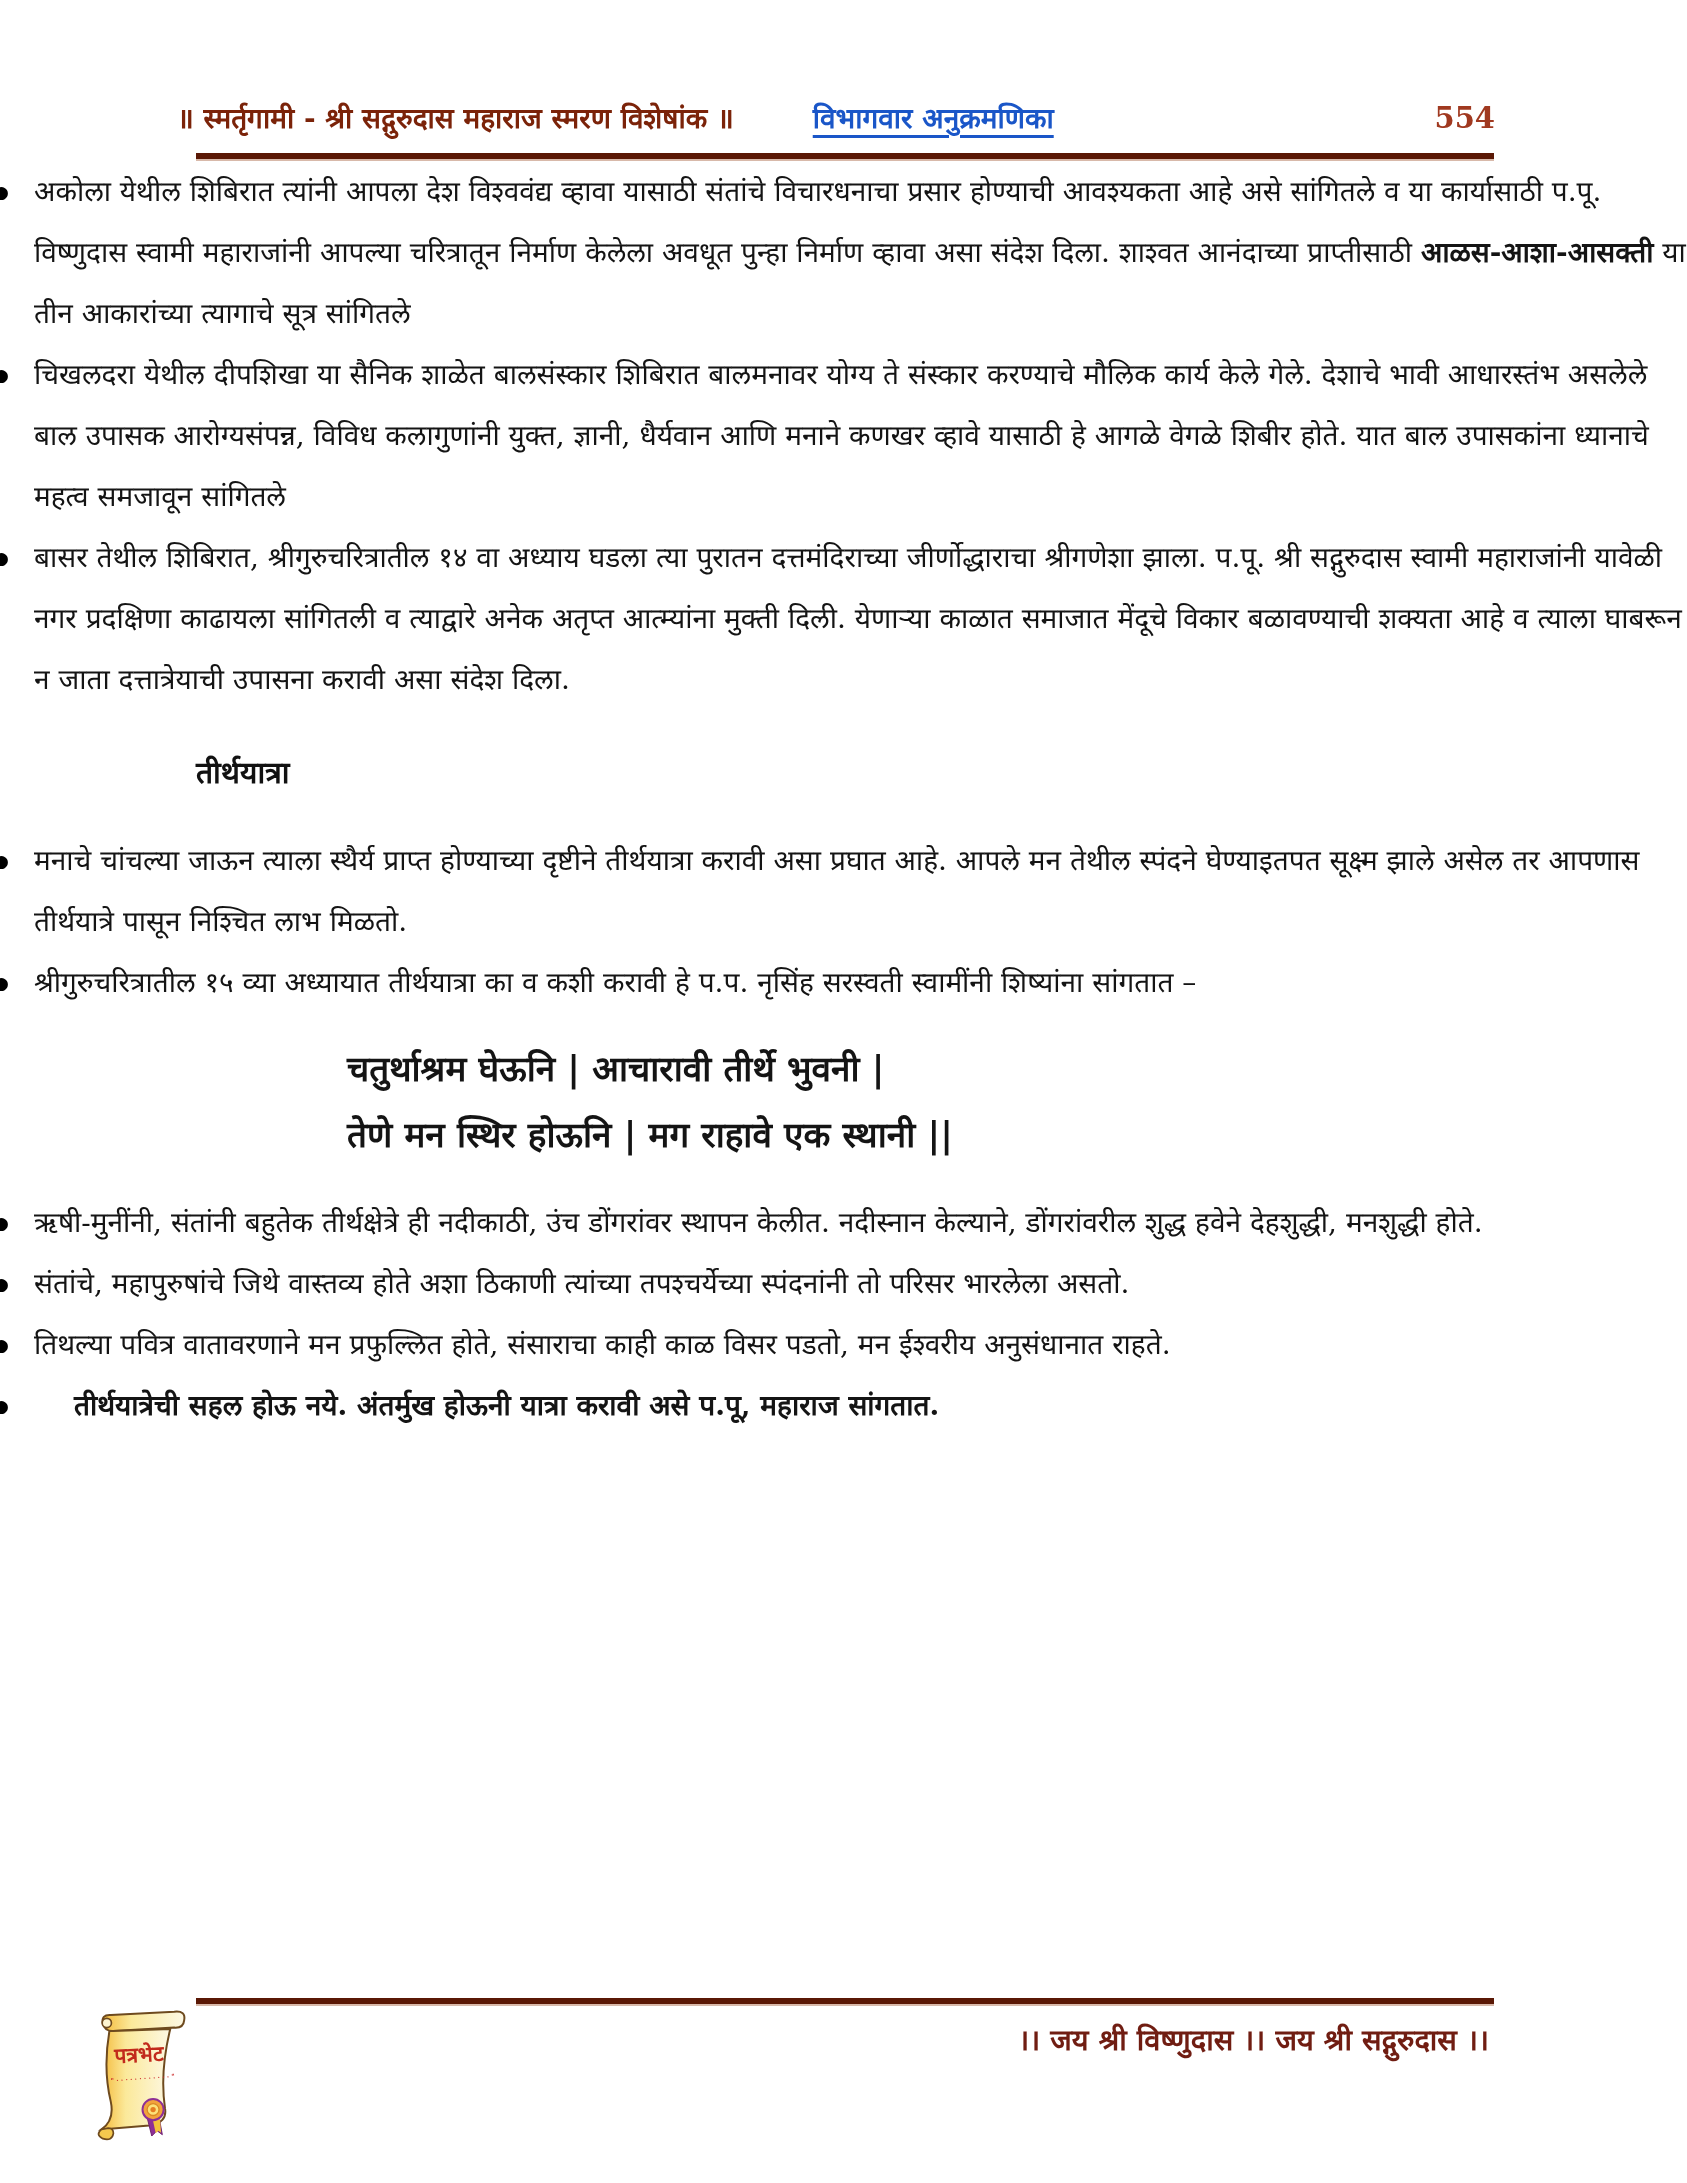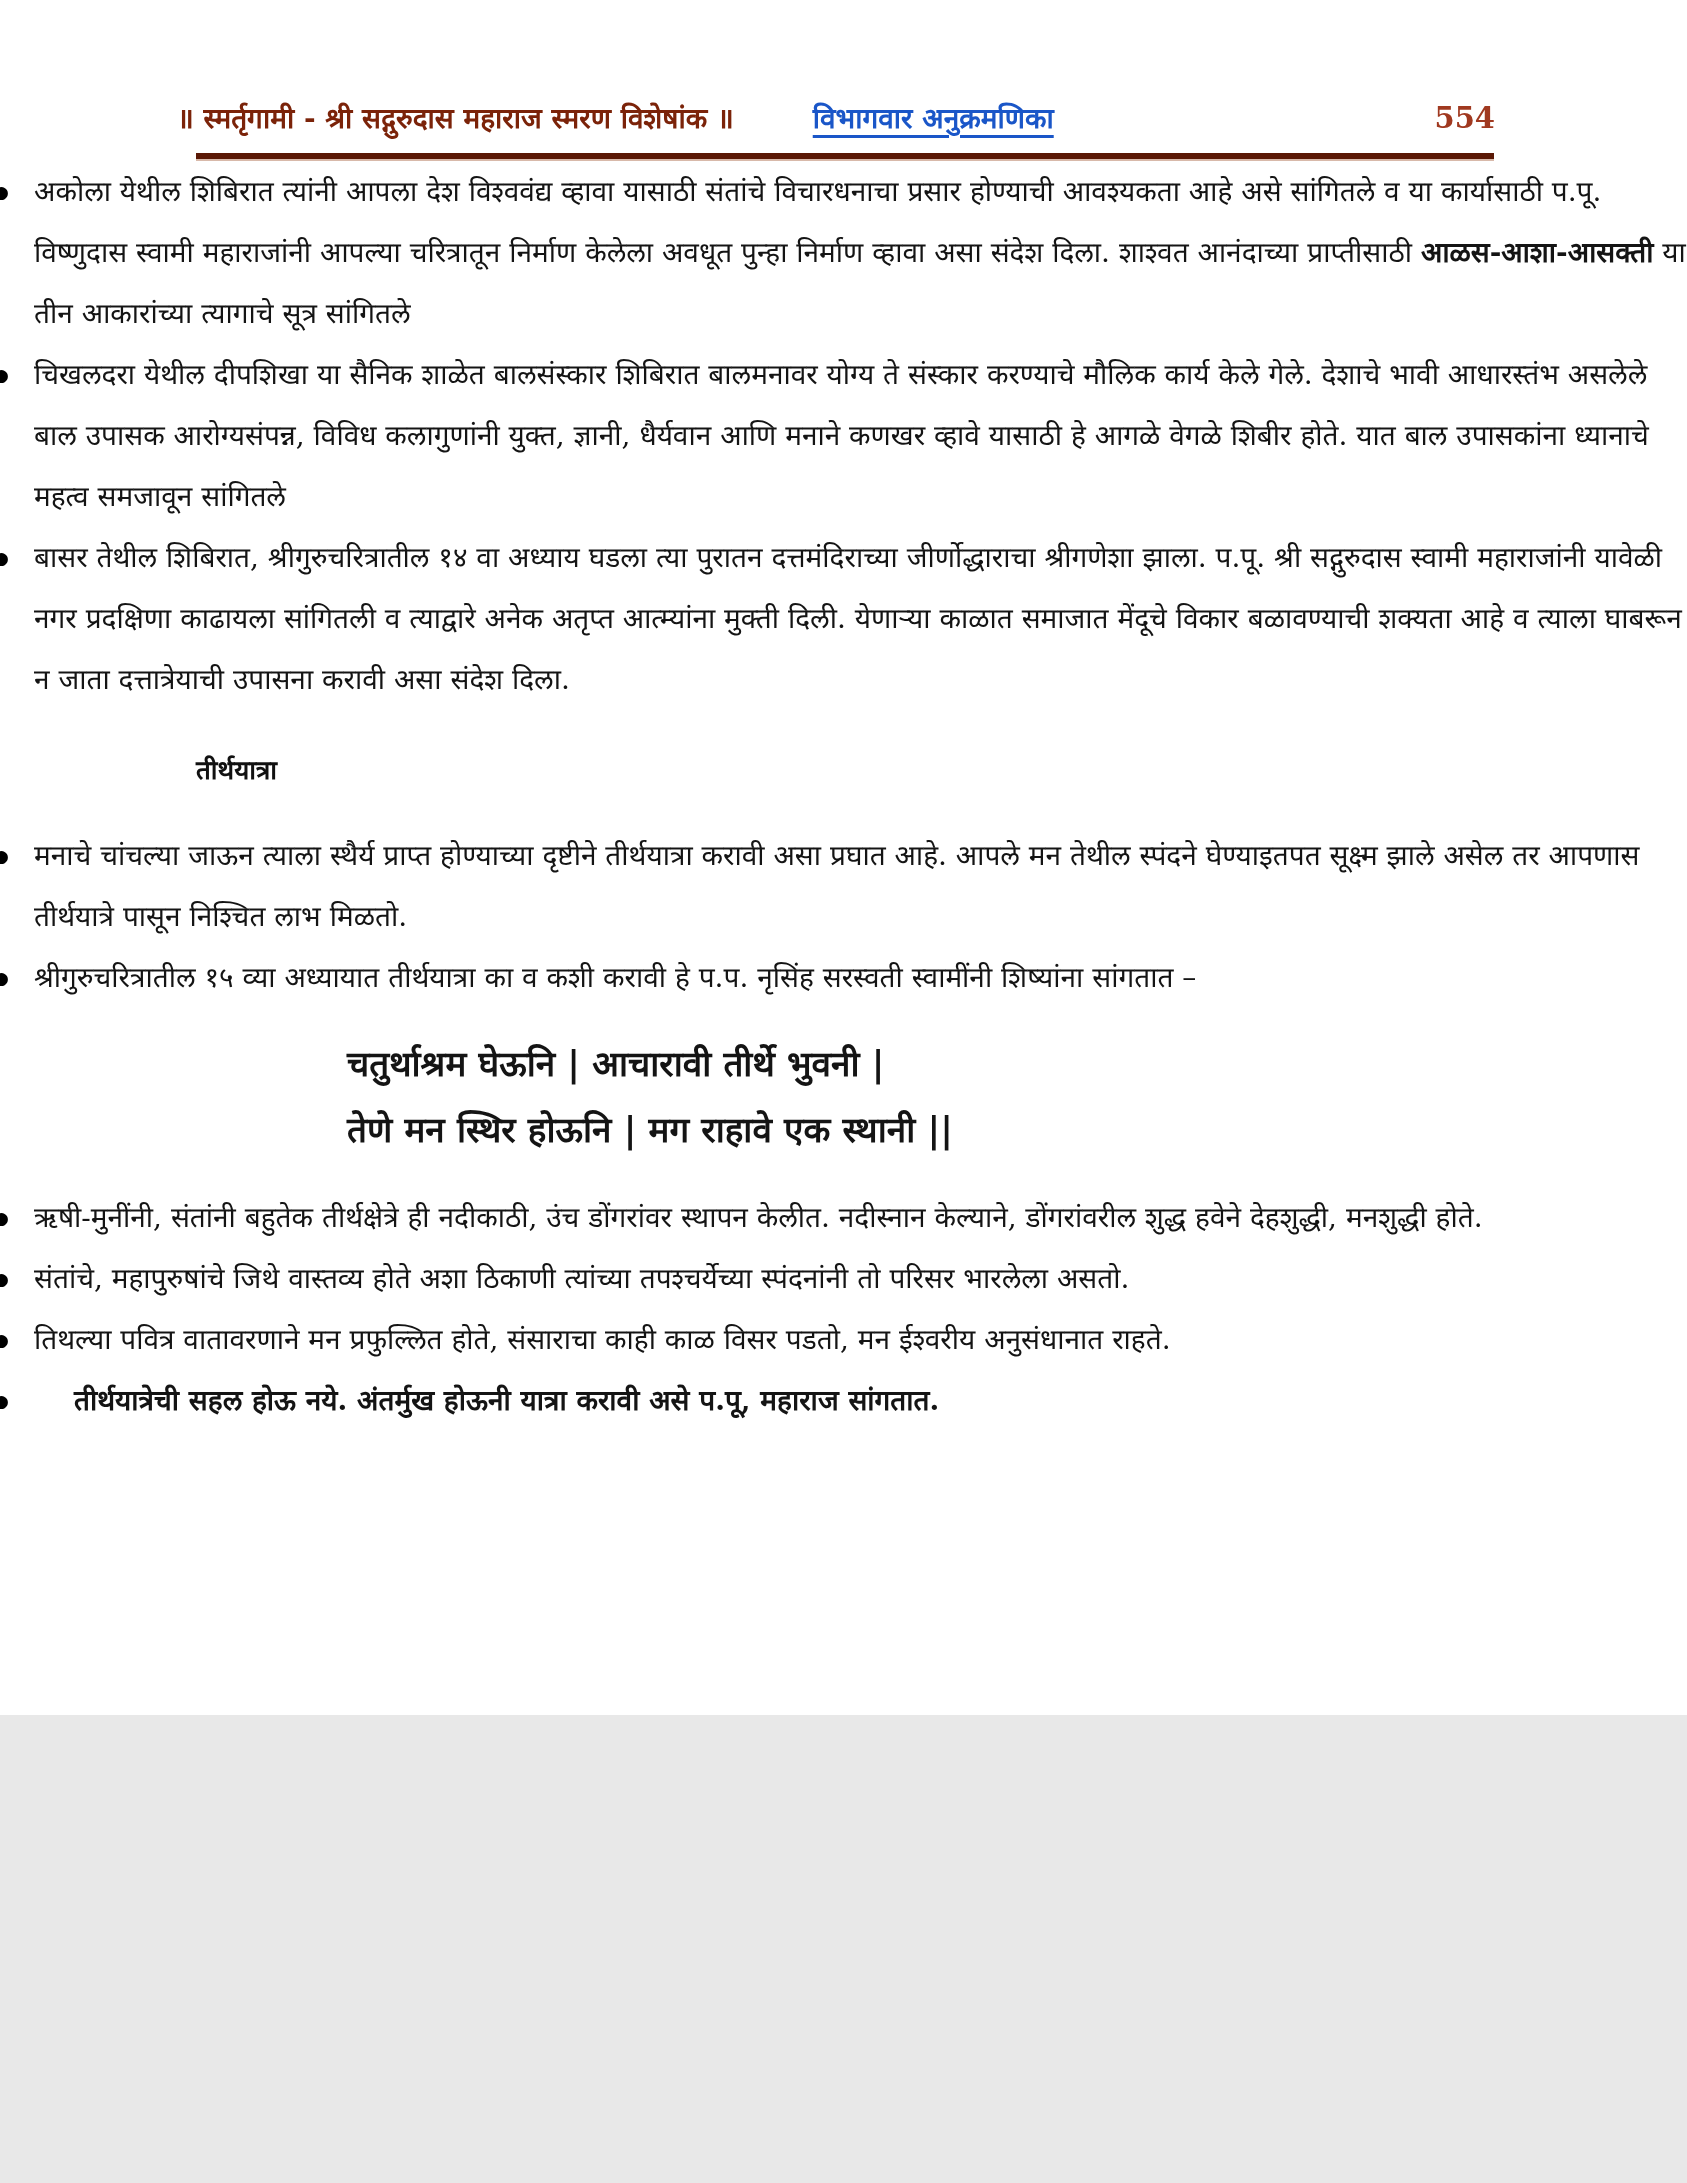--- a/index.html
+++ b/index.html
@@ -1,18 +1,18 @@
 <!DOCTYPE html>
 <html lang="mr" style="font-size:10.6px"><head>
 <meta charset="utf-8">
 <style>
   html,body{margin:0;padding:0;background:#e8e8e8;}
   .page{
     position:relative;
-    width:1687px;height:1715px;
+    width:1687px;height:2183px;
     margin:0 auto;
     background:#ffffff;
     font-family:"DejaVu Serif","Liberation Serif",serif;
     color:#141414;
     overflow:hidden;
   }
   
   .header{
     display:flex;align-items:baseline;
     padding:98px 192px 0 177px;
@@ -40,21 +40,21 @@
   ul.blist li::before{
     content:"●";
     position:absolute;left:-40px;top:1.3px;
     font-size:17px;color:#000;
   }
   .list-shibir{margin:24px 198px 0 397px;}
   .list-tirth{margin:0 198px 0 299px;}
   .list-tirth li::before{left:-42px;}
   .section-heading{
     margin:41px 0 38px 196px;
-    font-size:26px;font-weight:bold;color:#111;
+    font-size:30px;font-weight:bold;color:#111;
   }
   .bold-run{font-weight:bold;}
   .bold-item{font-weight:bold;padding-left:40px;}
   .verse{
     margin:22.5px 0 24px 347px;
     font-size:35px;font-weight:bold;line-height:66px;
   }
   
   .footer-rule{
     position:absolute;left:196px;right:193px;top:1998px;

